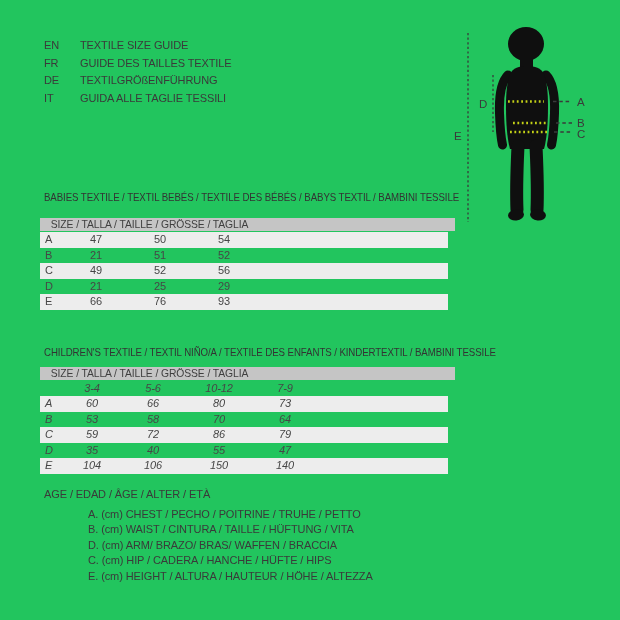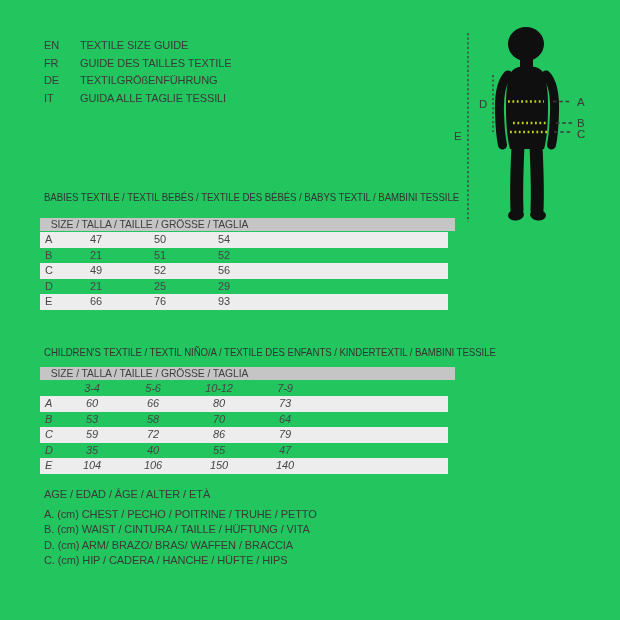--- a/index.html
+++ b/index.html
@@ -22,21 +22,21 @@
     padding-left:4px;white-space:nowrap;}
   .row{display:grid;height:15.5px;line-height:15.5px;color:#464646;}
   .babies .row{grid-template-columns:24px 64px 64px 64px;}
   .children .row{grid-template-columns:24px 56px 66px 66px 66px;}
   .row.cols{height:15px;line-height:15px;}
   .cell{text-align:center;}
   .cell.rl{text-align:left;padding-left:5px;}
   .row.alt{background:#ededed;}
   
   .legend{position:absolute;left:44px;white-space:nowrap;}
-  .legend-items{line-height:15.4px;}
+  .legend-items{line-height:15.4px;margin-left:44px;}
   
   .figure{position:absolute;left:440px;top:18px;}
 </style>
 </head>
 <body>
 
 <div class="canvas">
 
   <div class="langs">
     <div><span class="code">EN</span><span>TEXTILE SIZE GUIDE</span></div>
@@ -166,15 +166,16 @@
       </div>
     </div>
   </div>
 
   <div class="legend" style="top:488px;">AGE / EDAD / ÂGE / ALTER / ETÀ</div>
   <div class="legend legend-items" style="top:507px;">
     <div>A. (cm) CHEST / PECHO / POITRINE / TRUHE / PETTO</div>
     <div>B. (cm) WAIST / CINTURA / TAILLE / HÜFTUNG / VITA</div>
     <div>D. (cm) ARM/ BRAZO/ BRAS/ WAFFEN / BRACCIA</div>
     <div>C. (cm) HIP / CADERA / HANCHE / HÜFTE / HIPS</div>
+    <div>E. (cm) HEIGHT / ALTURA / HAUTEUR / HÖHE / ALTEZZA</div>
   </div>
 
 </div>
 
 </body></html>

